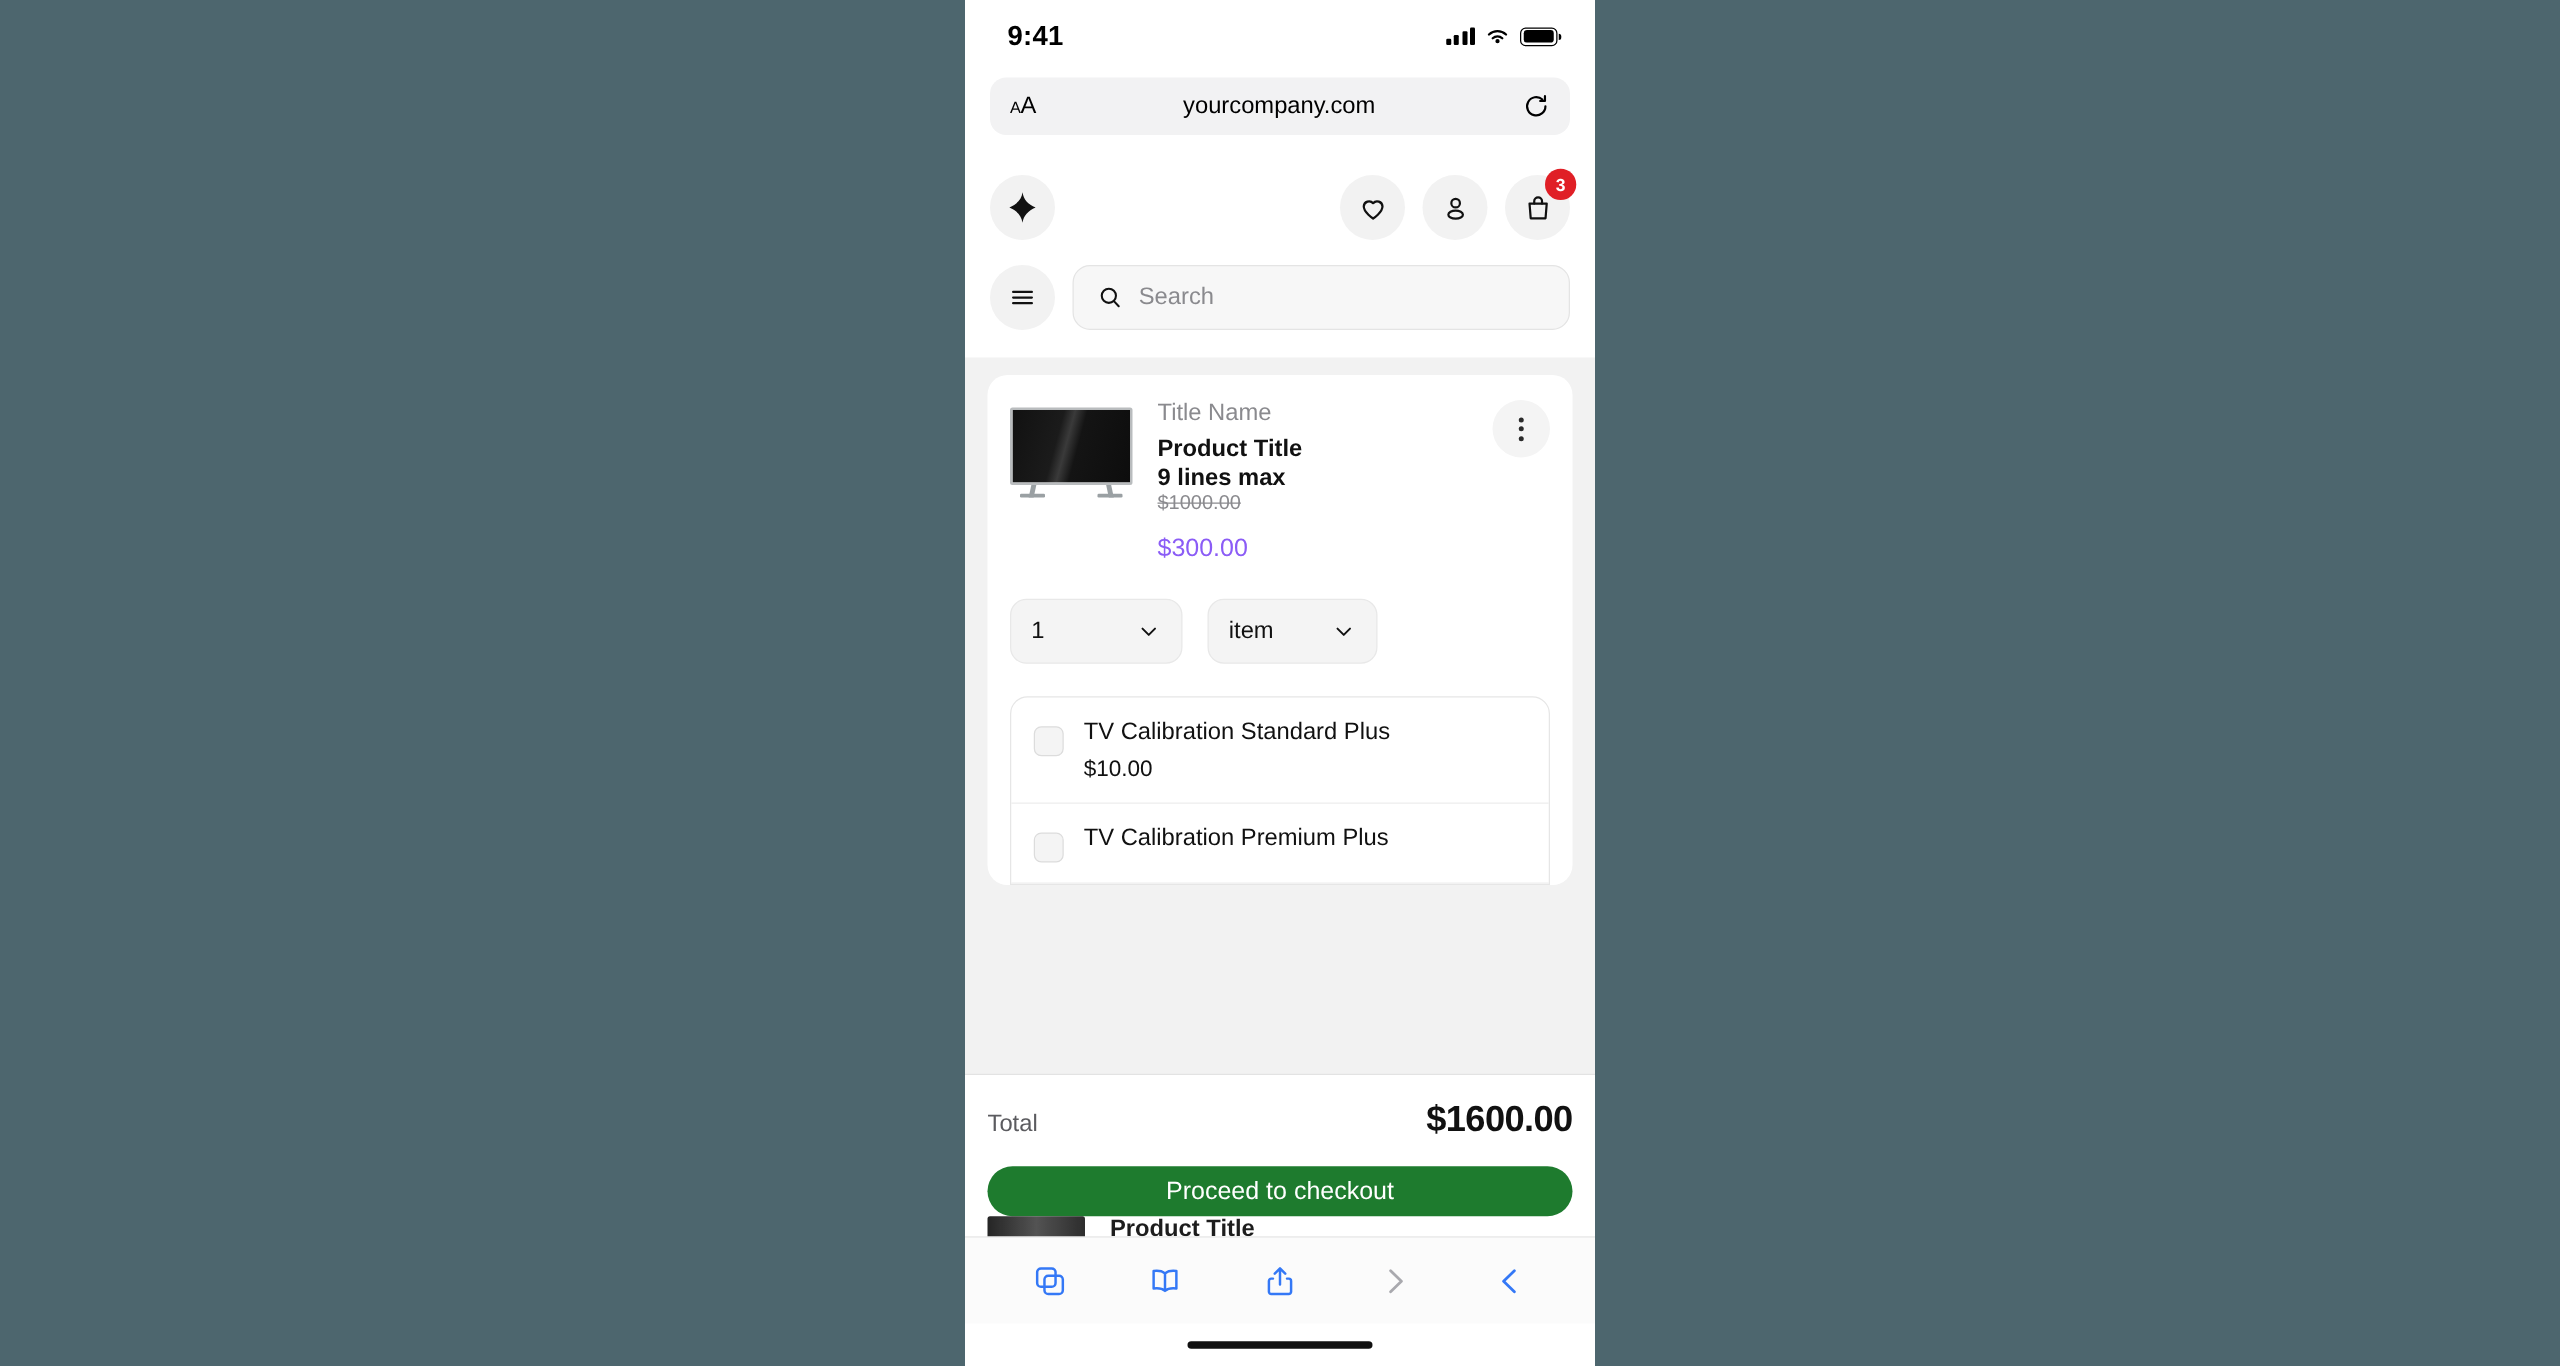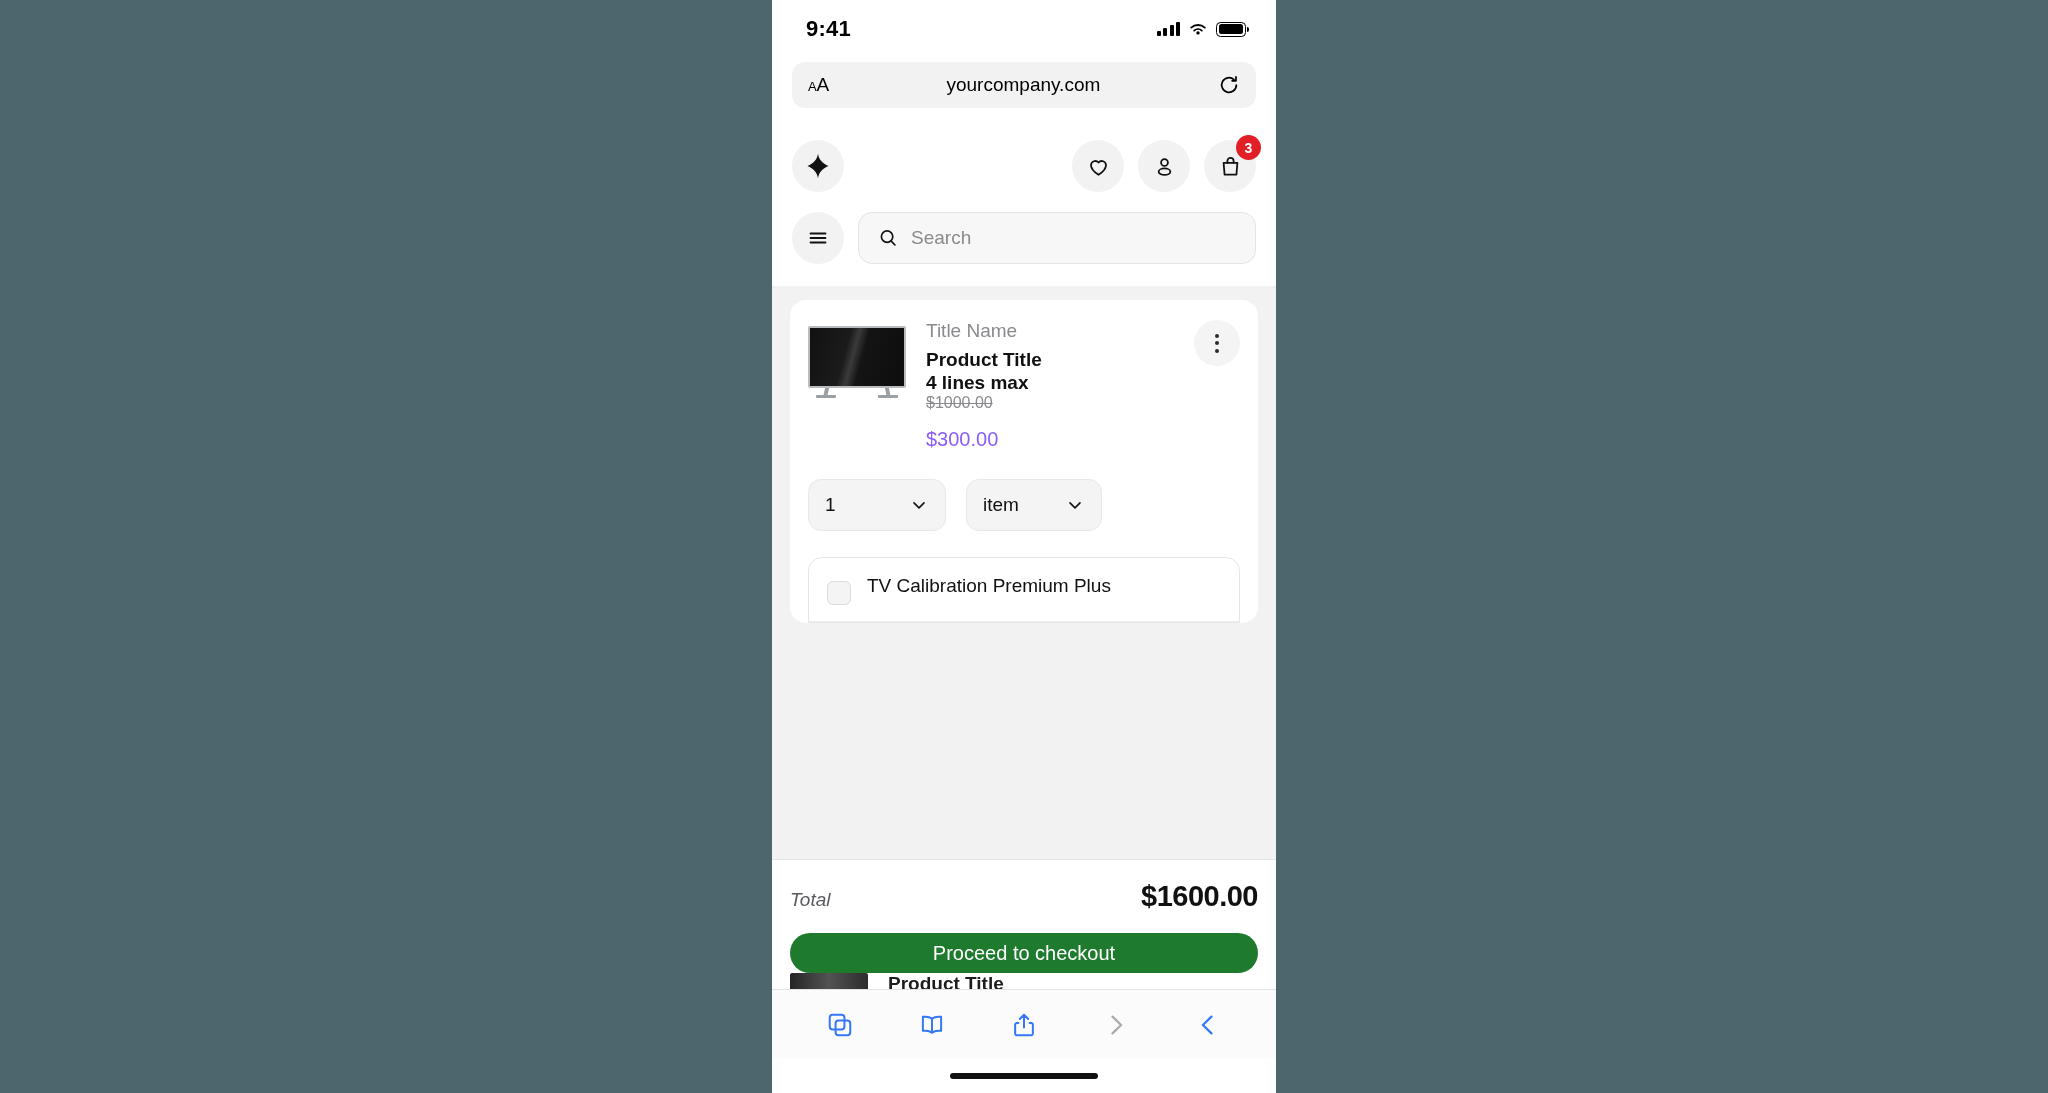--- a/index.html
+++ b/index.html
@@ -123,21 +123,21 @@
   .addon-name{ font-size:19px; color:#111; line-height:1.3; }
   .addon-price{ font-size:18px; color:#111; margin-top:6px; }
 
   
   .footer {
     position:absolute; left:0; right:0; bottom:0;
     background:#fff; padding:20px 18px 16px;
     box-shadow:0 -1px 0 rgba(0,0,0,.06);
   }
   .total-row{ display:flex; align-items:baseline; justify-content:space-between; }
-  .total-lbl{ font-size:19px; color:#5B5B5F;font-style:italic; }
+  .total-lbl{ font-size:19px; color:#5B5B5F; }
   .total-val{ font-size:29px; font-weight:700; color:#111; letter-spacing:-.5px; }
   .checkout{
     margin-top:20px; height:40px; border-radius:29px; background:#1E7B2E;
     color:#fff; font-size:20px; display:flex; align-items:center; justify-content:center;
   }
   
   .peek{ position:absolute; left:18px; right:18px; bottom:-6px; display:flex; gap:20px;
          align-items:center; opacity:.95; }
   .peek .tv-mini{width:78px;height:22px;background:linear-gradient(90deg,#1a1a1a,#4a4a4a,#222);
          border-radius:2px;filter:blur(.4px);}
@@ -240,21 +240,21 @@
         <div class="tv">
           <div class="tv-screen"></div>
           <div class="tv-legs">
                 <i></i>
                 <i></i>
               </div>
         </div>
         <div>
           <div class="brand">Title Name</div>
           <div class="ptitle">Product Title</div>
-          <div class="ptitle">4 lines max</div>
+          <div class="ptitle">9 lines max</div>
           <div class="price-old">$1000.00</div>
           <div class="price-new">$300.00</div>
         </div>
         <div class="kebab">
           <i></i>
               <i></i>
               <i></i>
         </div>
       </div>
 
@@ -270,20 +270,27 @@
           <svg width="20" height="20" viewBox="0 0 24 24">
             <path d="M6 9.5l6 6 6-6" stroke="#111" stroke-width="1.9" fill="none" stroke-linecap="round" stroke-linejoin="round"></path>
           </svg>
         </div>
       </div>
 
       <div class="addons">
         <div class="addon">
           <span class="cbx"></span>
           <div>
+            <div class="addon-name">TV Calibration Standard Plus</div>
+            <div class="addon-price">$10.00</div>
+          </div>
+        </div>
+        <div class="addon">
+          <span class="cbx"></span>
+          <div>
             <div class="addon-name">TV Calibration Premium Plus</div>
           </div>
         </div>
       </div>
     </div>
 
     <div class="footer">
       <div class="total-row">
         <span class="total-lbl">Total</span>
         <span class="total-val">$1600.00</span>

